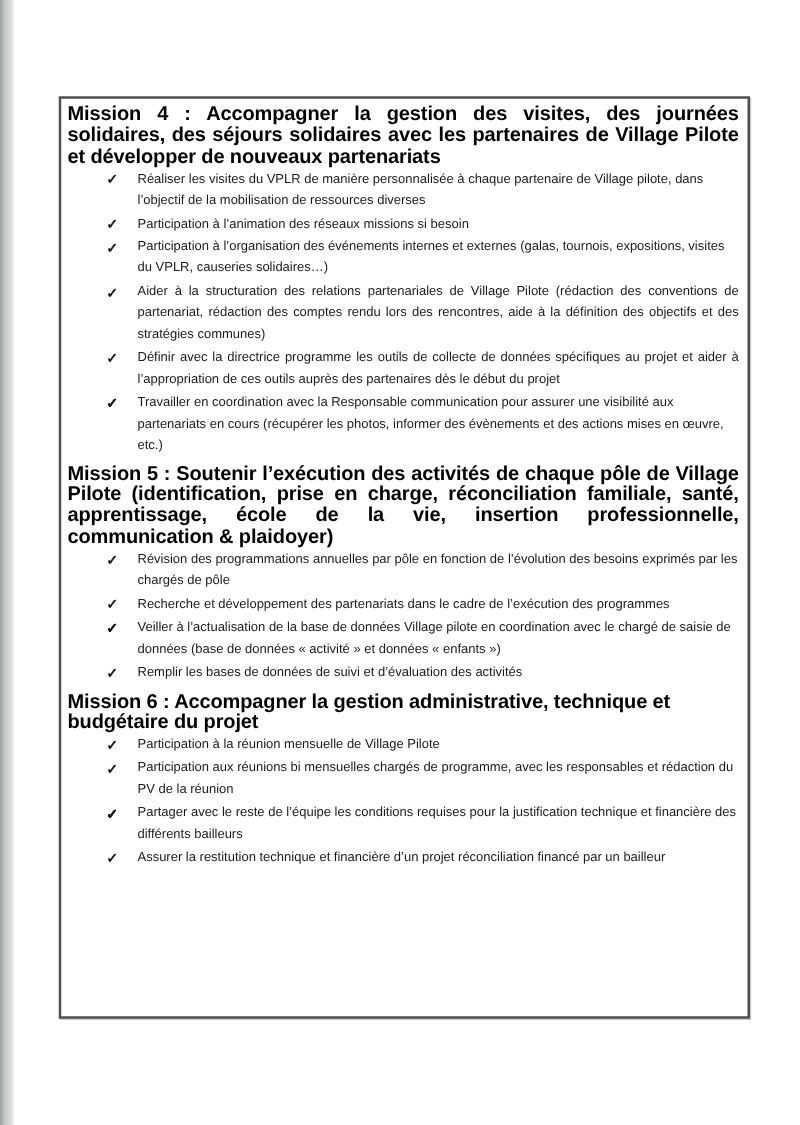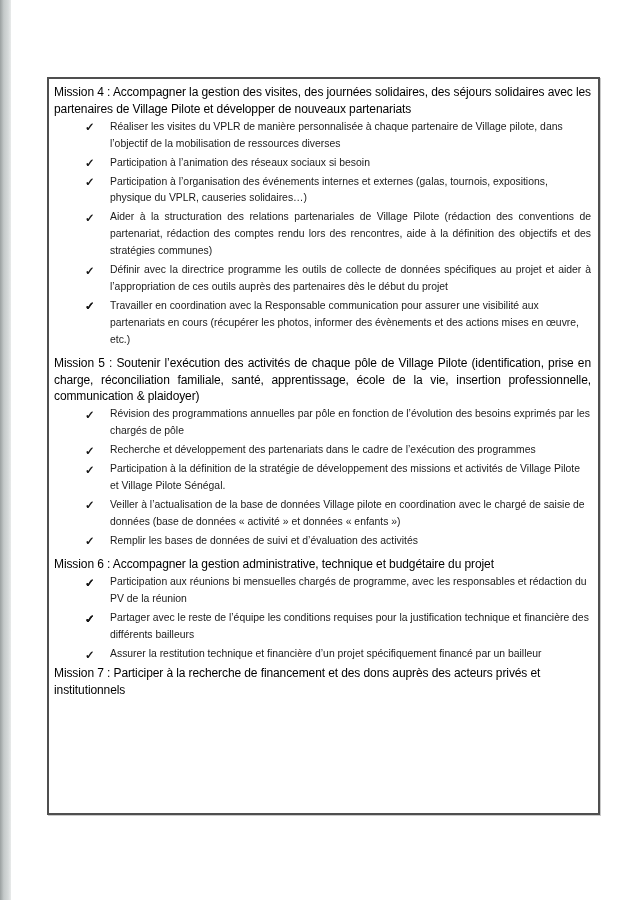--- a/index.html
+++ b/index.html
@@ -37,22 +37,22 @@
     box-sizing: border-box;
     border: 2px solid #4f4f4f;
     background: #ffffff;
     padding: 5px 7px 6px 5px;
     box-shadow: 1px 1px 0 #c9c9c9;
   }
   .section { margin: 0; }
   .section.gap-before { margin-top: 6px; }
   .heading {
     margin: 0 0 1px 0;
-    font-size: 12px;
-    font-weight: normal;
+    font-size: 16px;
+    font-weight: bold;
     line-height: 16.9px;
     color: #000000;
     letter-spacing: -0.1px;
   }
   .heading.justify { text-align: justify; }
   ul.task-list {
     list-style: none;
     margin: 0;
     padding: 0;
   }
@@ -76,46 +76,43 @@
 </head>
 <body style="background: rgb(255, 255, 255); color: rgb(26, 26, 26);">
 
 <div class="page">
   <div class="edge-strip"></div>
   <div class="doc-box" style="border-color: rgb(79, 79, 79);">
       <div class="section">
         <p class="heading justify">Mission 4 : Accompagner la gestion des visites, des journées solidaires, des séjours solidaires avec les partenaires de Village Pilote et développer de nouveaux partenariats</p>
         <ul class="task-list">
           <li class="task"><span class="check">✓</span><span>Réaliser les visites du VPLR de manière personnalisée à chaque partenaire de Village pilote, dans l’objectif de la mobilisation de ressources diverses</span></li>
-          <li class="task"><span class="check">✓</span><span>Participation à l’animation des réseaux sociaux si besoin</span></li>
-          <li class="task"><span class="check">✓</span><span>Participation à l’organisation des événements internes et externes (galas, tournois, expositions, physique du VPLR, causeries solidaires…)</span></li>
+          <li class="task"><span class="check">✓</span><span>Participation à l’animation des réseaux missions si besoin</span></li>
+          <li class="task"><span class="check">✓</span><span>Participation à l’organisation des événements internes et externes (galas, tournois, expositions, visites du VPLR, causeries solidaires…)</span></li>
           <li class="task justify"><span class="check">✓</span><span>Aider à la structuration des relations partenariales de Village Pilote (rédaction des conventions de partenariat, rédaction des comptes rendu lors des rencontres, aide à la définition des objectifs et des stratégies communes)</span></li>
           <li class="task justify"><span class="check">✓</span><span>Définir avec la directrice programme les outils de collecte de données spécifiques au projet et aider à l’appropriation de ces outils auprès des partenaires dès le début du projet</span></li>
           <li class="task justify"><span class="check">✓</span></li>
           <li class="task"><span class="check">✓</span><span>Travailler en coordination avec la Responsable communication pour assurer une visibilité aux partenariats en cours (récupérer les photos, informer des évènements et des actions mises en œuvre, etc.)</span></li>
         </ul>
       </div>
       <div class="section gap-before">
         <p class="heading justify">Mission 5 : Soutenir l’exécution des activités de chaque pôle de Village Pilote (identification, prise en charge, réconciliation familiale, santé, apprentissage, école de la vie, insertion professionnelle, communication &amp; plaidoyer)</p>
         <ul class="task-list">
           <li class="task"><span class="check">✓</span><span>Révision des programmations annuelles par pôle en fonction de l’évolution des besoins exprimés par les chargés de pôle</span></li>
           <li class="task"><span class="check">✓</span><span>Recherche et développement des partenariats dans le cadre de l’exécution des programmes</span></li>
-          <li class="task"><span class="check">✓</span><span>Participation à la définition de la stratégie de développement des missions et activités de Village Pilote et Village Pilote Sénégal.</span></li>
+          <li class="task"><span class="check">✓</span></li>
           <li class="task"><span class="check">✓</span><span>Veiller à l’actualisation de la base de données Village pilote en coordination avec le chargé de saisie de données (base de données « activité » et données « enfants »)</span></li>
           <li class="task"><span class="check">✓</span><span>Remplir les bases de données de suivi et d’évaluation des activités</span></li>
         </ul>
       </div>
       <div class="section gap-before">
         <p class="heading">Mission 6 : Accompagner la gestion administrative, technique et budgétaire du projet</p>
         <ul class="task-list">
-          <li class="task"><span class="check">✓</span></li>
+          <li class="task"><span class="check">✓</span><span>Participation à la réunion mensuelle de Village Pilote</span></li>
           <li class="task"><span class="check">✓</span><span>Participation aux réunions bi mensuelles chargés de programme, avec les responsables et rédaction du PV de la réunion</span></li>
           <li class="task"><span class="check">✓</span></li>
           <li class="task"><span class="check">✓</span></li>
           <li class="task"><span class="check">✓</span><span>Partager avec le reste de l’équipe les conditions requises pour la justification technique et financière des différents bailleurs</span></li>
-          <li class="task"><span class="check">✓</span><span>Assurer la restitution technique et financière d’un projet spécifiquement financé par un bailleur</span></li>
+          <li class="task"><span class="check">✓</span><span>Assurer la restitution technique et financière d’un projet réconciliation financé par un bailleur</span></li>
         </ul>
-      </div>
-      <div class="section">
-        <p class="heading">Mission 7 :  Participer à la recherche de financement et des dons auprès des acteurs privés et institutionnels</p>
       </div>
     </div>
 </div>
 
 </body></html>

